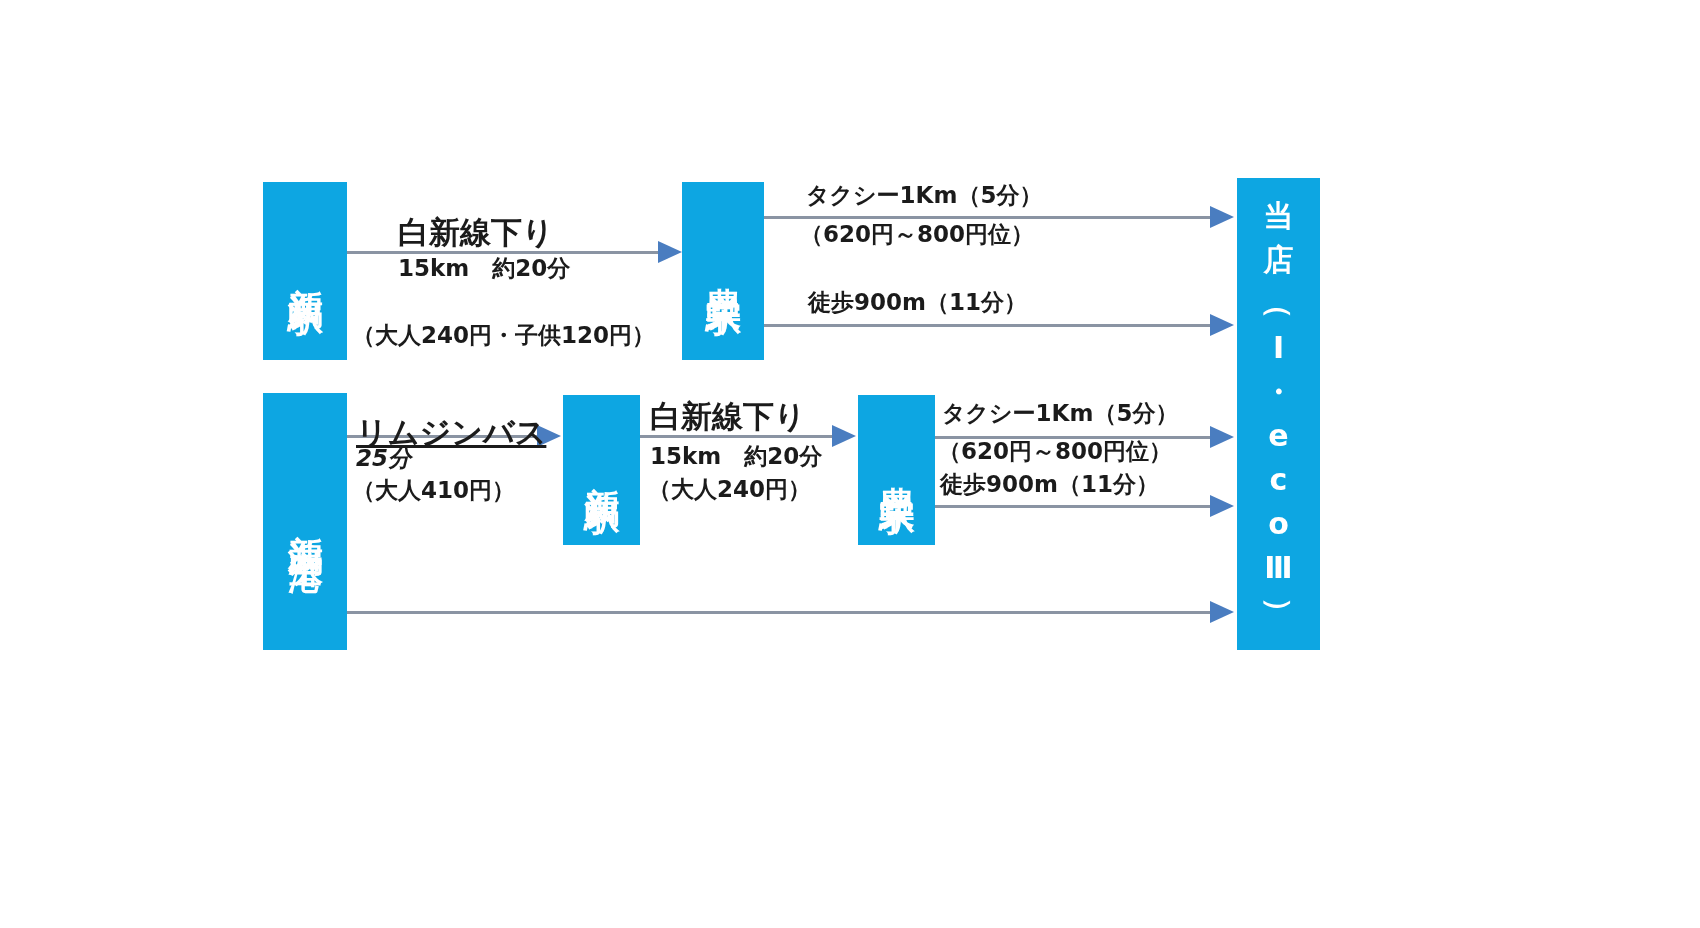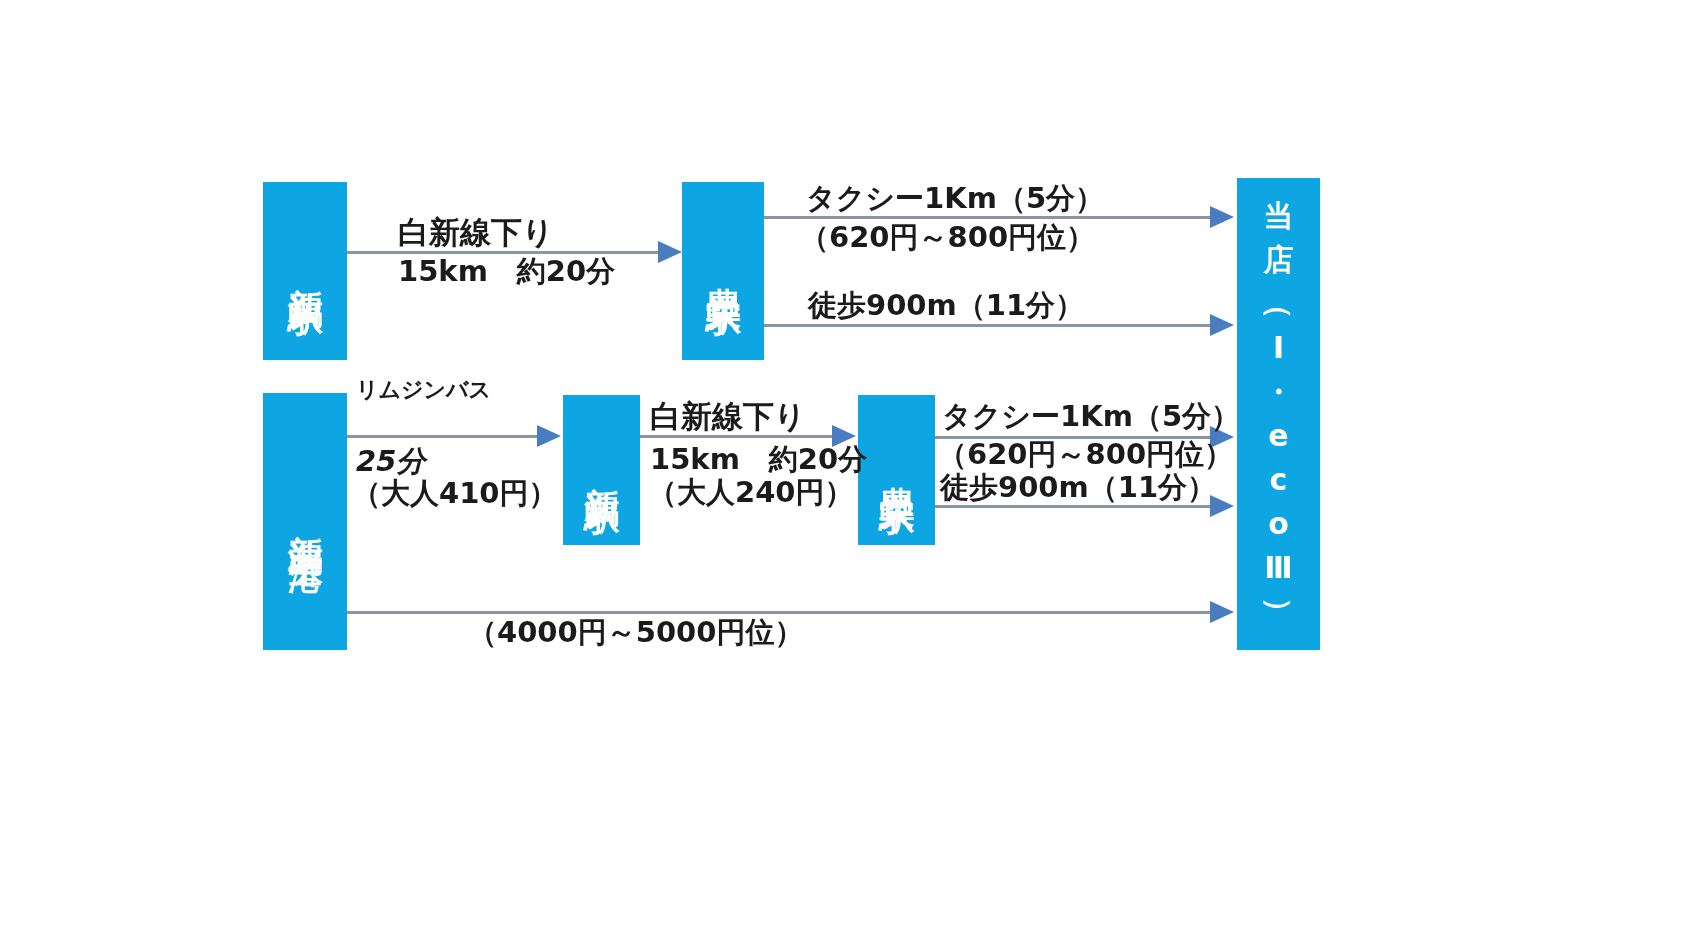--- a/index.html
+++ b/index.html
@@ -31,21 +31,21 @@
     font-size:30px;line-height:1;
   }
   .vchar.rot{transform:rotate(90deg);}
   .shaft{position:absolute;height:3px;background:var(--arrow-line);}
   .head{
     position:absolute;width:0;height:0;
     border-top:11px solid transparent;border-bottom:11px solid transparent;
     border-left:24px solid var(--arrow-head);
   }
   .lbl{
-    position:absolute;color:var(--text);font-size:29px;font-weight:600;
+    position:absolute;color:var(--text);font-size:23px;font-weight:600;
     white-space:nowrap;line-height:1.1;
   }
 </style>
 </head>
 <body>
 
 <div class="diagram">
 
   <div class="node" style="left:263px;top:182px;width:84px;height:178px;">新潟駅</div>
 
@@ -89,33 +89,33 @@
   <div class="head" style="left:1210px;top:426px;"></div>
 
   <div class="shaft" style="left:935px;top:505px;width:277px;"></div>
   <div class="head" style="left:1210px;top:495px;"></div>
 
   <div class="shaft" style="left:347px;top:611px;width:865px;"></div>
   <div class="head" style="left:1210px;top:601px;"></div>
 
   <div class="lbl" style="left:398px;top:215px;font-size:31px;">白新線下り</div>
   <div class="lbl" style="left:398px;top:256px;">15km　約20分</div>
+  <div class="lbl" style="left:352px;top:323px;">（大人240円・子供120円）</div>
 
   <div class="lbl" style="left:806px;top:183px;">タクシー1Km（5分）</div>
   <div class="lbl" style="left:800px;top:222px;">（620円～800円位）</div>
 
   <div class="lbl" style="left:808px;top:290px;">徒歩900m（11分）</div>
 
-  <div class="lbl" style="left:356px;top:378px;font-size:22px;">リムジンバス</div>
+  <div class="lbl" style="left:356px;top:415px;font-size:31px;text-decoration:underline;">リムジンバス</div>
   <div class="lbl" style="left:356px;top:446px;font-style:italic;">25分</div>
   <div class="lbl" style="left:352px;top:478px;">（大人410円）</div>
 
   <div class="lbl" style="left:650px;top:399px;font-size:31px;">白新線下り</div>
   <div class="lbl" style="left:650px;top:444px;">15km　約20分</div>
   <div class="lbl" style="left:648px;top:477px;">（大人240円）</div>
 
   <div class="lbl" style="left:942px;top:401px;">タクシー1Km（5分）</div>
   <div class="lbl" style="left:938px;top:439px;">（620円～800円位）</div>
   <div class="lbl" style="left:940px;top:472px;">徒歩900m（11分）</div>
 
-  <div class="lbl" style="left:468px;top:617px;">（4000円～5000円位）</div>
 
 </div>
 
 </body></html>

